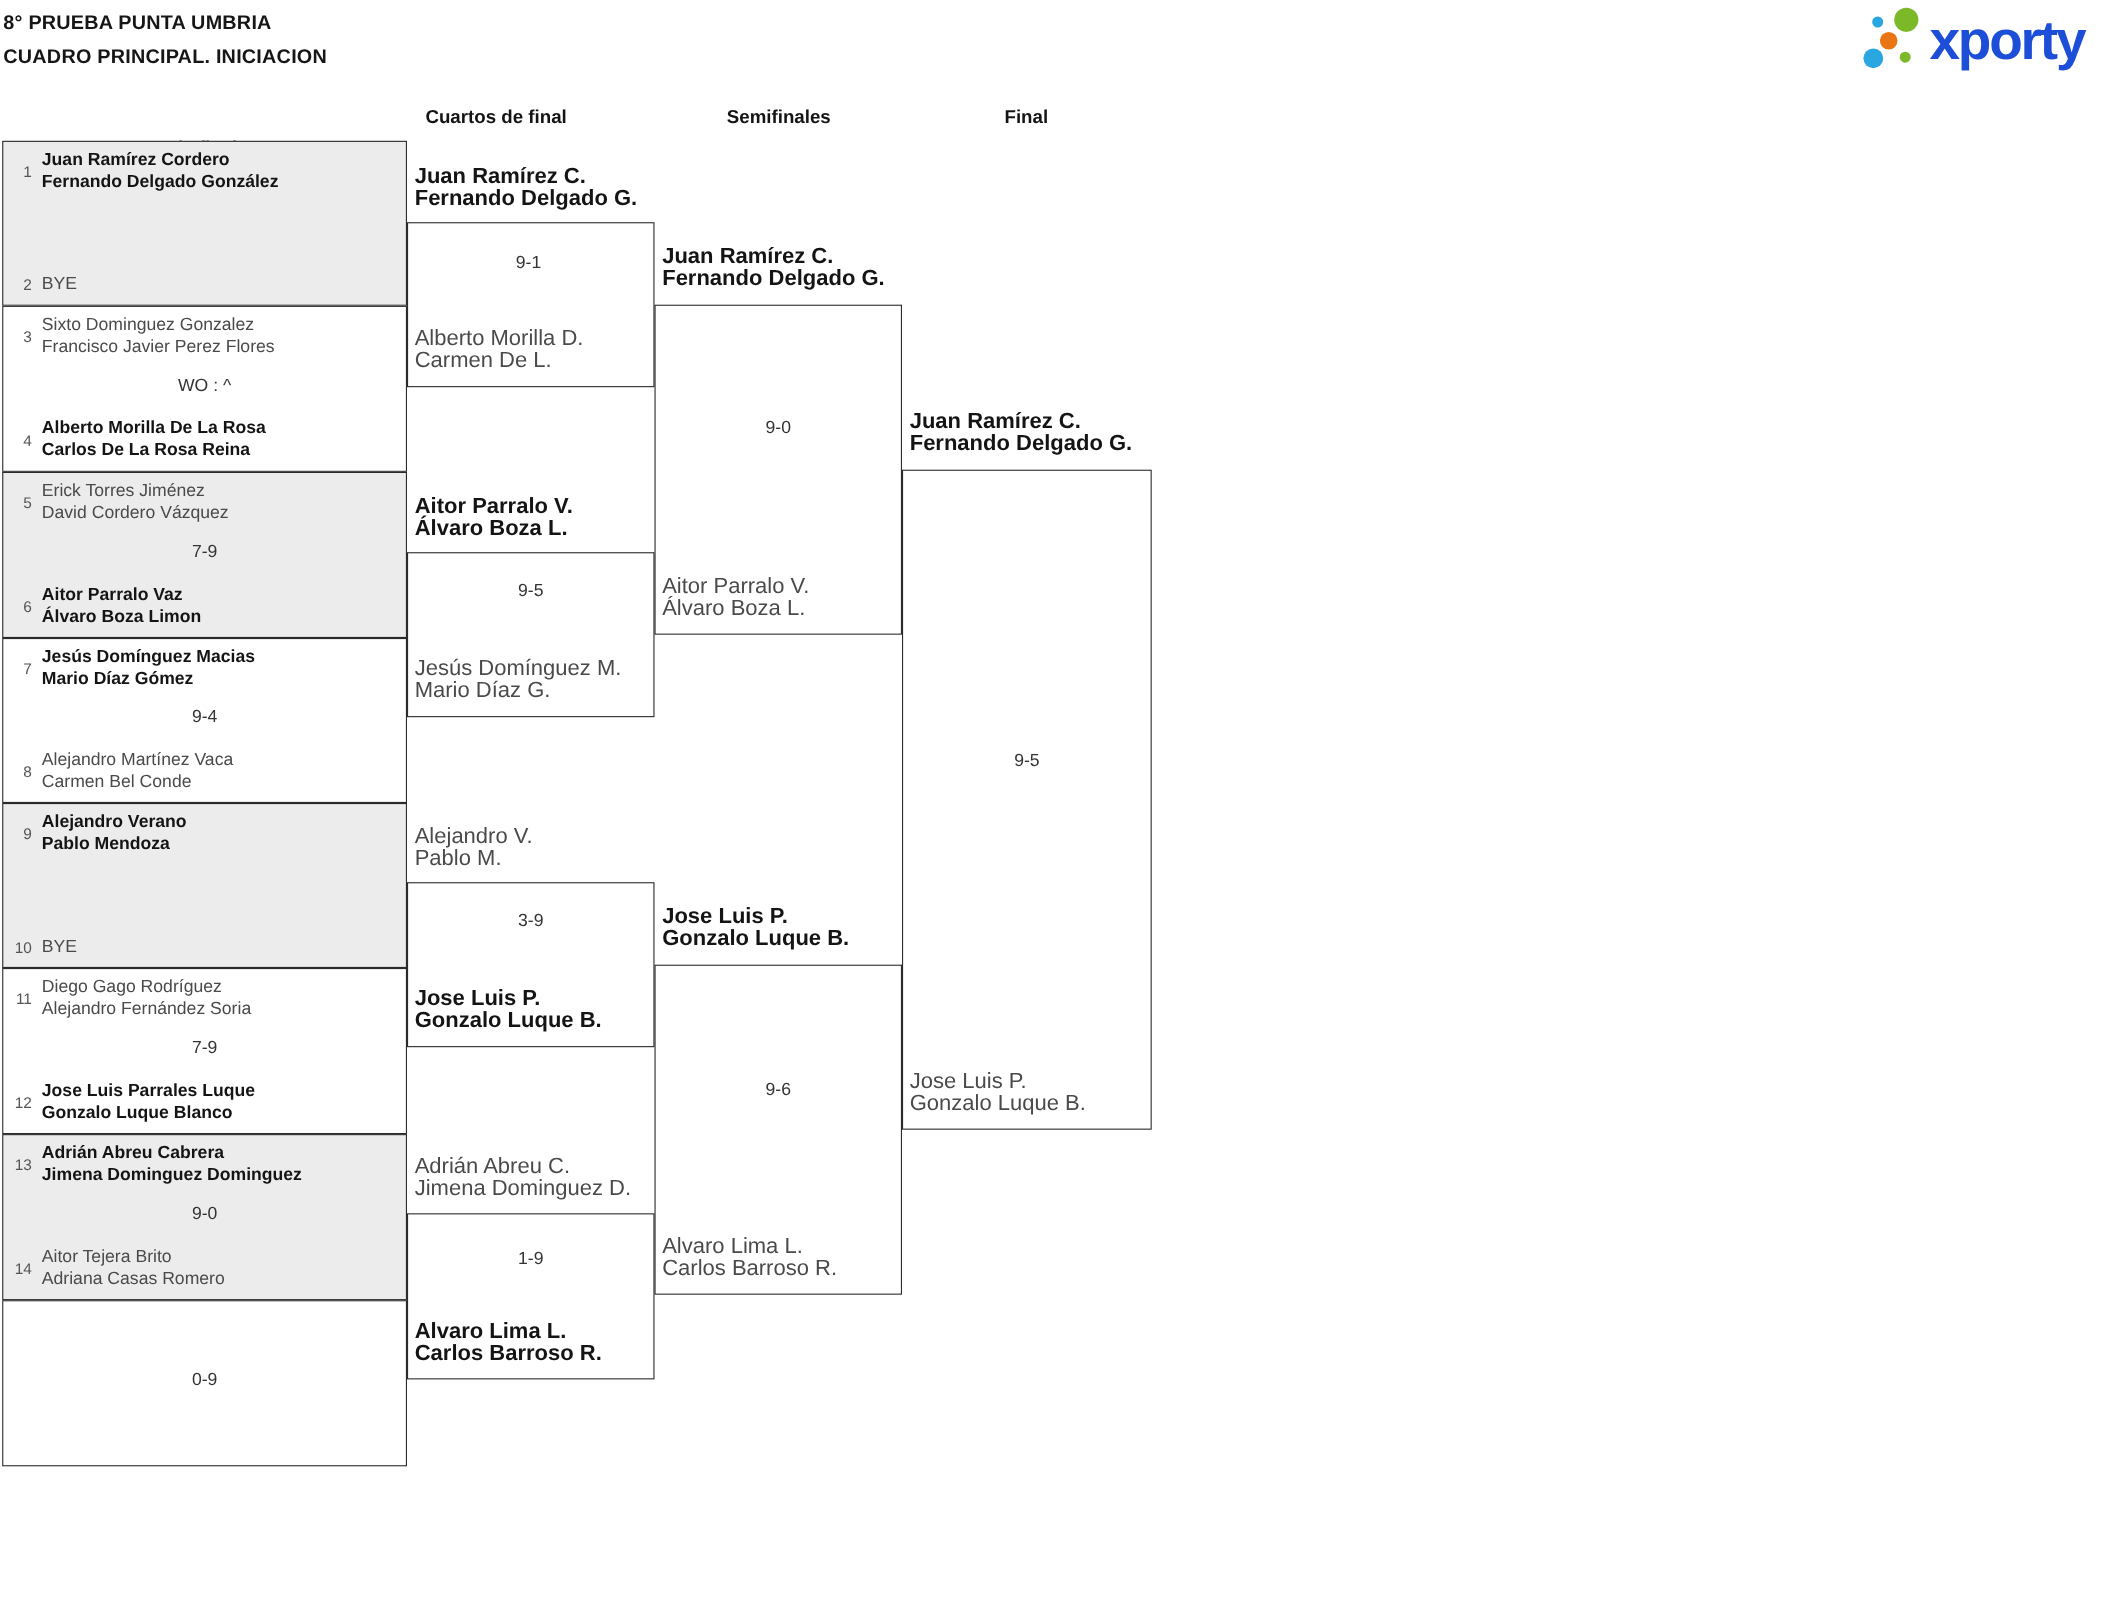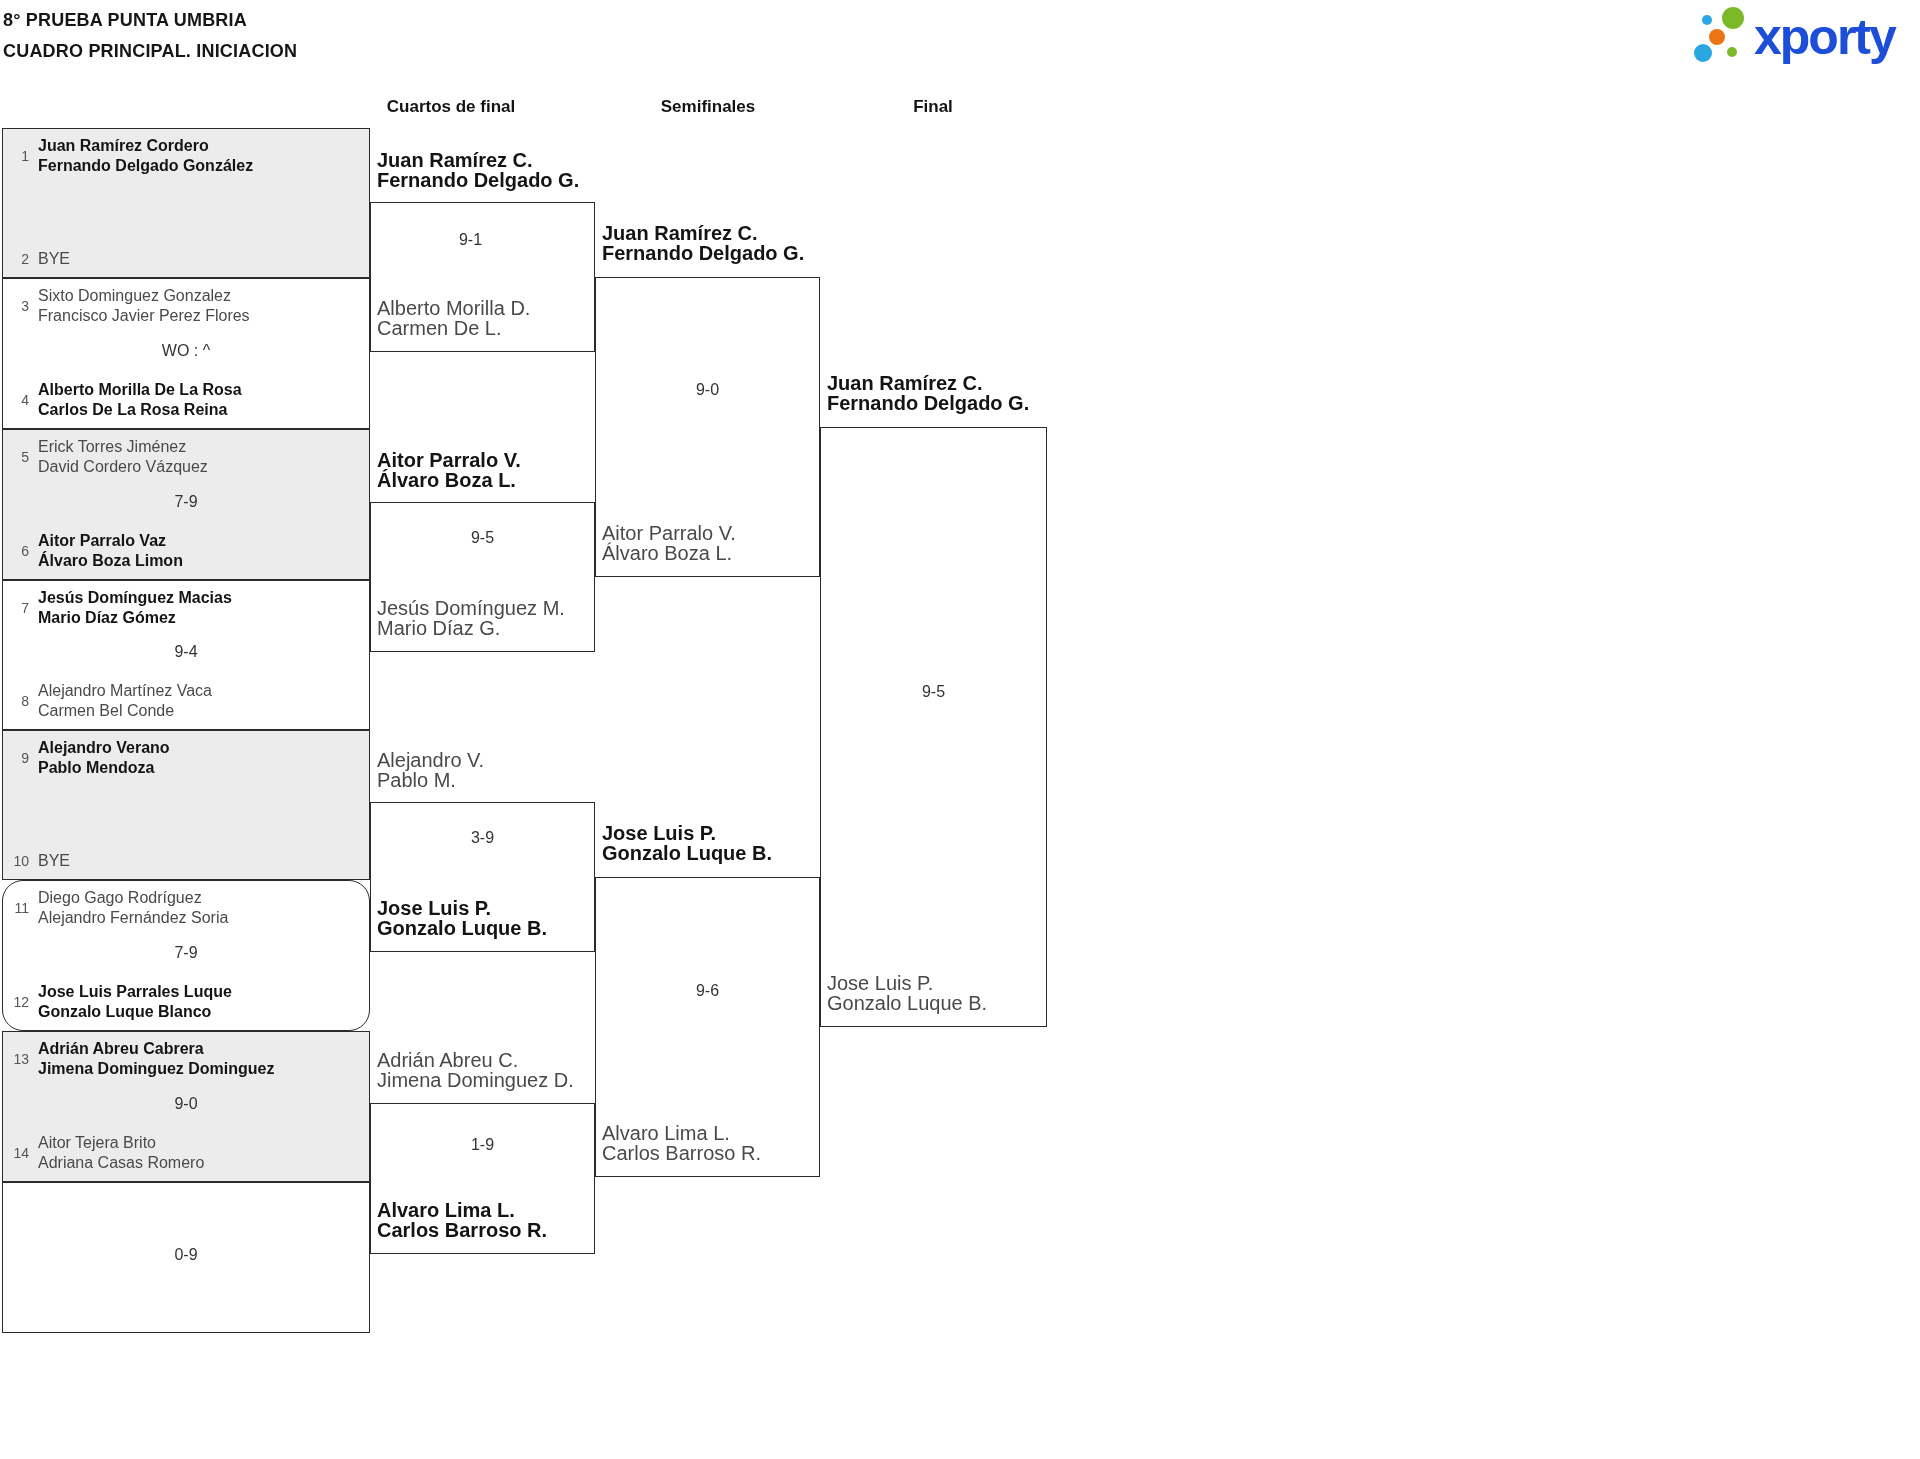--- a/index.html
+++ b/index.html
@@ -131,21 +131,21 @@
       </div>
     </div>
     <div class="entry pos-bottom">
       <div class="seed">10</div>
       <div class="names">
         <div>BYE</div>
       </div>
     </div>
   </div>
 
-  <div class="box obox" style="top:880px;height:151px;border-radius:21px;">
+  <div class="box obox" style="top:880px;height:151px;">
     <div class="entry pos-top">
       <div class="seed">11</div>
       <div class="names">
         <div>Diego Gago Rodríguez</div>
         <div>Alejandro Fernández Soria</div>
       </div>
     </div>
     <div class="score" style="left:0;right:0;top:calc(50% - 13px);">7-9</div>
     <div class="entry pos-bottom">
       <div class="seed">12</div>
@@ -180,21 +180,21 @@
 
   <div class="box rbox" style="left:370px;top:202px;width:225px;height:150px;"></div>
   <div class="box rbox" style="left:370px;top:502px;width:225px;height:150px;"></div>
   <div class="box rbox" style="left:370px;top:802px;width:225px;height:150px;"></div>
   <div class="box rbox" style="left:370px;top:1103px;width:225px;height:151px;"></div>
 
   <div class="plabel names bold" style="left:377px;top:150px;">
     <div>Juan Ramírez C.</div>
     <div>Fernando Delgado G.</div>
   </div>
-  <div class="score" style="left:358px;width:225px;top:230px;">9-1</div>
+  <div class="score" style="left:368px;width:225px;top:230px;">9-1</div>
   <div class="plabel names" style="left:377px;top:298px;">
     <div>Alberto Morilla D.</div>
     <div>Carmen De L.</div>
   </div>
 
   <div class="plabel names bold" style="left:377px;top:450px;">
     <div>Aitor Parralo V.</div>
     <div>Álvaro Boza L.</div>
   </div>
   <div class="score" style="left:370px;width:225px;top:528px;">9-5</div>

